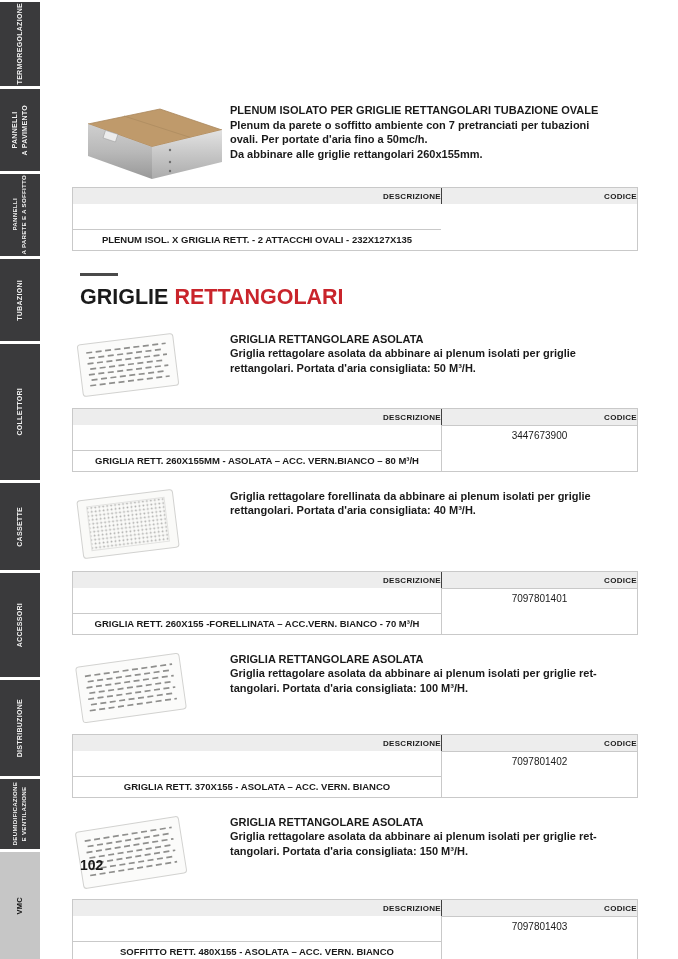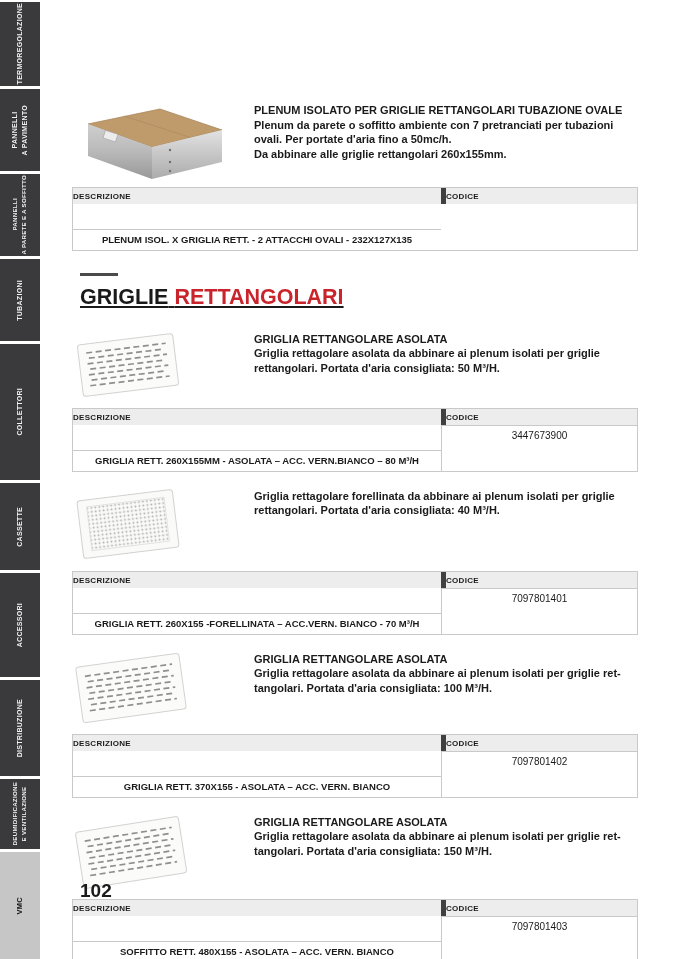--- a/index.html
+++ b/index.html
@@ -20,54 +20,54 @@
     color:#f2f2f2; font-weight:bold; font-size:7px; letter-spacing:0.3px;
     text-align:center; line-height:1.45; white-space:pre-line;
   }
   .side-tab.small span { font-size:6.1px; }
   .side-tab.active { background:#c6c6c6; }
   .side-tab.active span { color:#111111; font-size:7.5px; }
 
   
   .main { position:absolute; left:72px; top:0; width:566px; }
 
-  .top-row { display:flex;gap:24px; }
+  .top-row { display:flex; }
   .img-col { width:158px; flex:0 0 158px; }
   .txt-col { flex:1; padding-top:5px; }
   .p-title { font-size:11px; font-weight:bold; line-height:1.32; }
   .p-desc  { font-size:11px; font-weight:bold; line-height:1.32; white-space:pre-line; }
 
   .ptable {
     display:grid; grid-template-columns:368px 1fr;
     border:1px solid #c9c9c9; margin-top:3px; background:#ffffff;
   }
   .th {
-    background:#ededed; font-size:8px; font-weight:bold; text-align:left;
+    background:#ededed; font-size:8px; font-weight:bold; text-align:right;
     padding:4px 0 3px 0; letter-spacing:0.3px;
   }
-  .th-codice { border-left:5px solid #404040; }
+  .th-codice { border-left:1px solid #404040; }
   .td { font-size:9.5px; text-align:center; padding:4px 0 5px 0; border-top:1px solid #c9c9c9; }
   .td-desc { font-weight:bold;margin-top:25px; }
   .td-code { border-left:1px solid #c9c9c9; font-size:10px; font-weight:normal; }
 
   .plenum-block { padding-top:98px; }
   .plenum-block .img-col svg { margin-top:2px; margin-left:2px; }
 
   .section-head { margin-top:22px; margin-left:8px; }
   .rule { width:38px; height:2.5px; background:#4a4a4a; }
-  .section-title { font-size:21.5px; font-weight:bold; margin-top:9px; color:#1a1a1a;text-decoration:underline; }
+  .section-title { font-size:21.5px; font-weight:bold; margin-top:9px; color:#1a1a1a; }
   .section-title .red { }
 
   .gblock { margin-top:14px; }
   .gblock.first { margin-top:19px; }
   .gblock .top-row { min-height:76px; }
   .gblock .img-col svg { margin-left:0px; }
   .gblock .txt-col { padding-top:3px; }
 
-  .page-number { position:absolute; left:80px; top:880px; font-size:19px; font-weight:bold; }
+  .page-number { position:absolute; left:80px; top:857px; font-size:14px; font-weight:bold; }
 </style>
 </head>
 <body>
 
 <nav class="sidebar">
   <div class="side-tab" style="top:2px;height:84px;">
       <span>TERMOREGOLAZIONE</span>
     </div>
   <div class="side-tab" style="top:89px;height:82px;">
       <span>PANNELLI

